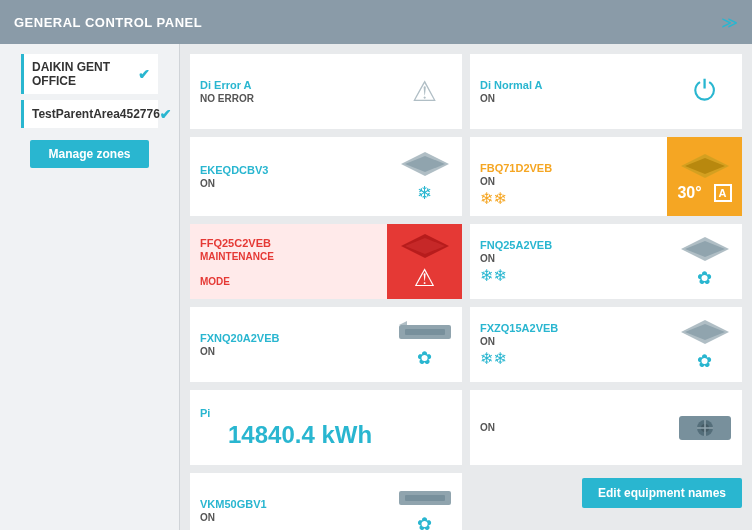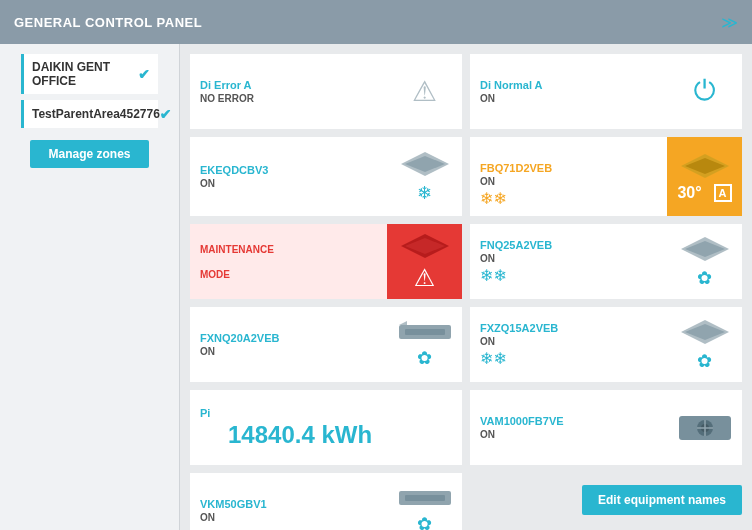--- a/index.html
+++ b/index.html
@@ -159,21 +159,21 @@
     .card-large-value {
       font-size: 24px;
       font-weight: bold;
       color: #29b6d0;
       margin-left: 28px;
     }
 
     
     .edit-btn-container {
       position: fixed;
-      bottom: 15px;
+      bottom: 22px;
       right: 10px;
     }
     .edit-equipment-btn {
       background: #29b6d0;
       color: white;
       border: none;
       padding: 8px 16px;
       font-size: 12px;
       font-weight: bold;
       cursor: pointer;
@@ -255,20 +255,21 @@
           </svg>
           <div style="display:flex; gap:12px; align-items:center;">
             <span style="color:white; font-size:16px; font-weight:bold;">30°</span>
             <div style="border:2px solid white; color:white; font-weight:bold; font-size:11px; width:18px; height:18px; display:flex; align-items:center; justify-content:center;">A</div>
           </div>
         </div>
       </div>
 
       <div class="card">
         <div class="card-info" style="background:#ffeaea;">
+          <div class="card-name red">FFQ25C2VEB</div>
           <div class="card-status red">MAINTENANCE</div>
           <div class="card-extra">MODE</div>
         </div>
         <div class="card-icon-area red-bg">
           <svg width="52" height="28">
             <polygon points="26,2 50,14 26,26 2,14" fill="#b71c1c"></polygon>
             <polygon points="26,6 46,14 26,22 6,14" fill="#c62828"></polygon>
           </svg>
           <span style="color:white; font-size:24px;">⚠</span>
         </div>
@@ -321,21 +322,20 @@
 
       <div class="card">
         <div class="card-info">
           <div class="card-name">Pi</div>
           <div class="card-large-value">14840.4 kWh</div>
         </div>
       </div>
 
       <div class="card">
         <div class="card-info">
-          <div class="card-name">VAM1000FB7VE</div>
           <div class="card-status">ON</div>
         </div>
         <div class="card-icon-area">
           <svg width="56" height="36">
             <rect x="2" y="6" width="52" height="24" rx="3" fill="#78909c"></rect>
             <circle cx="28" cy="18" r="8" fill="#546e7a"></circle>
             <circle cx="28" cy="18" r="4" fill="#455a64"></circle>
             <line x1="28" y1="10" x2="28" y2="26" stroke="#90a4ae" stroke-width="1.5"></line>
             <line x1="20" y1="18" x2="36" y2="18" stroke="#90a4ae" stroke-width="1.5"></line>
           </svg>

